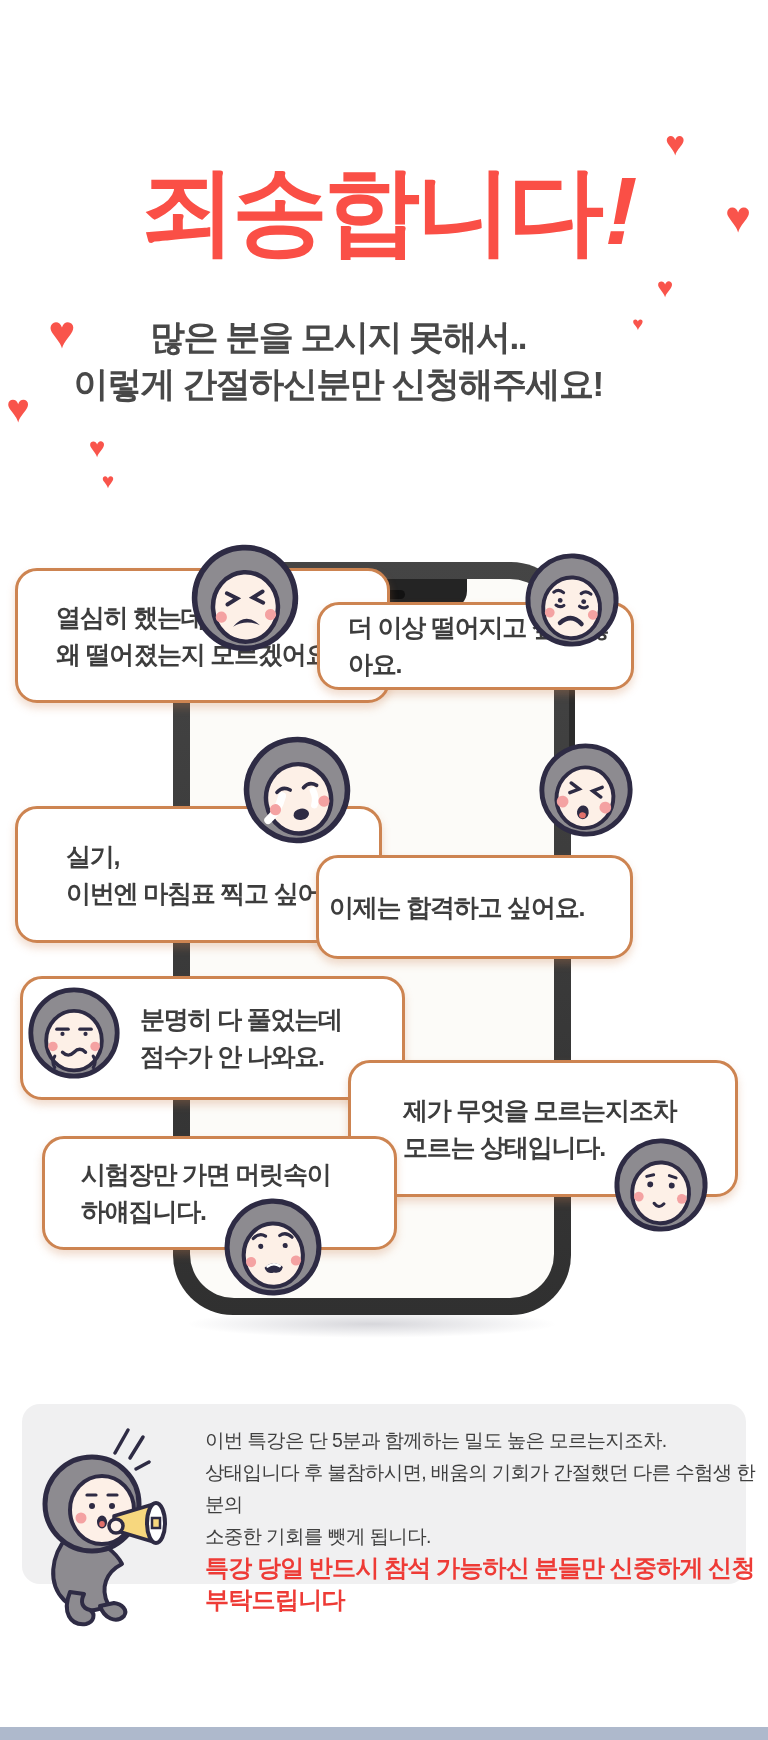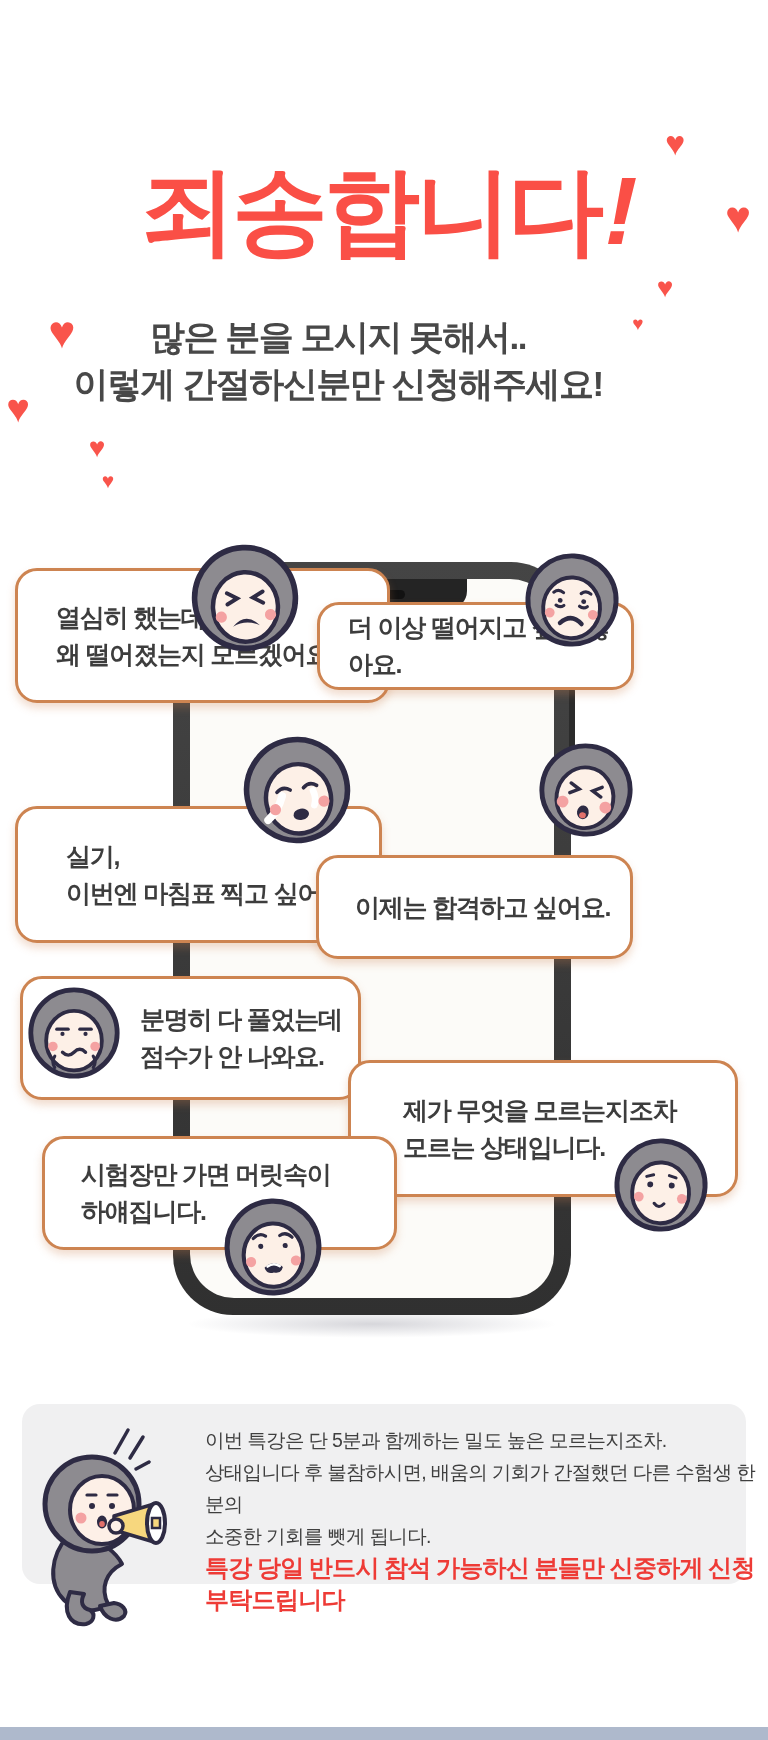--- a/index.html
+++ b/index.html
@@ -78,24 +78,24 @@
     <span>열심히 했는데,</span>
     <span>왜 떨어졌는지 모르겠어요.</span>
   </div>
   <div class="bubble" style="left:317px;top:602px;width:317px;height:88px;padding-left:28px;z-index:11;">
     <span>더 이상 떨어지고 싶지 않아요.</span>
   </div>
   <div class="bubble" style="left:15px;top:806px;width:367px;height:137px;padding-left:48px;z-index:12;">
     <span>실기,</span>
     <span>이번엔 마침표 찍고 싶어요</span>
   </div>
-  <div class="bubble" style="left:316px;top:855px;width:317px;height:104px;padding-left:36px;z-index:13;">
+  <div class="bubble" style="left:316px;top:855px;width:317px;height:104px;padding-left:10px;z-index:13;">
     <span>이제는 합격하고 싶어요.</span>
   </div>
-  <div class="bubble" style="left:20px;top:976px;width:341px;height:124px;padding-left:117px;z-index:14;">
+  <div class="bubble" style="left:20px;top:976px;width:385px;height:124px;padding-left:117px;z-index:14;">
     <span>분명히 다 풀었는데</span>
     <span>점수가 안 나와요.</span>
   </div>
   <div class="bubble" style="left:348px;top:1060px;width:390px;height:137px;padding-left:52px;z-index:15;">
     <span>제가 무엇을 모르는지조차</span>
     <span>모르는 상태입니다.</span>
   </div>
   <div class="bubble" style="left:42px;top:1136px;width:355px;height:114px;padding-left:36px;z-index:16;">
     <span>시험장만 가면 머릿속이</span>
     <span>하얘집니다.</span>

